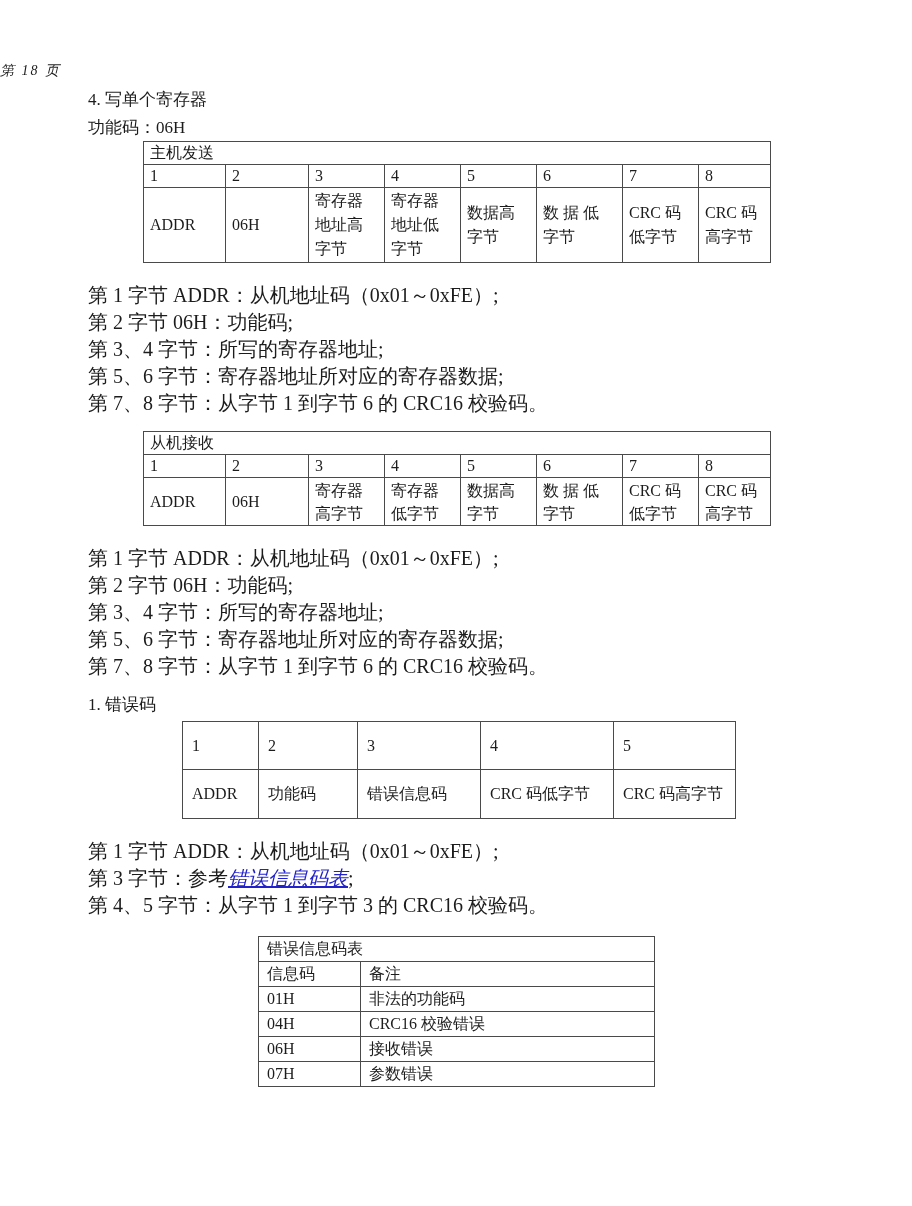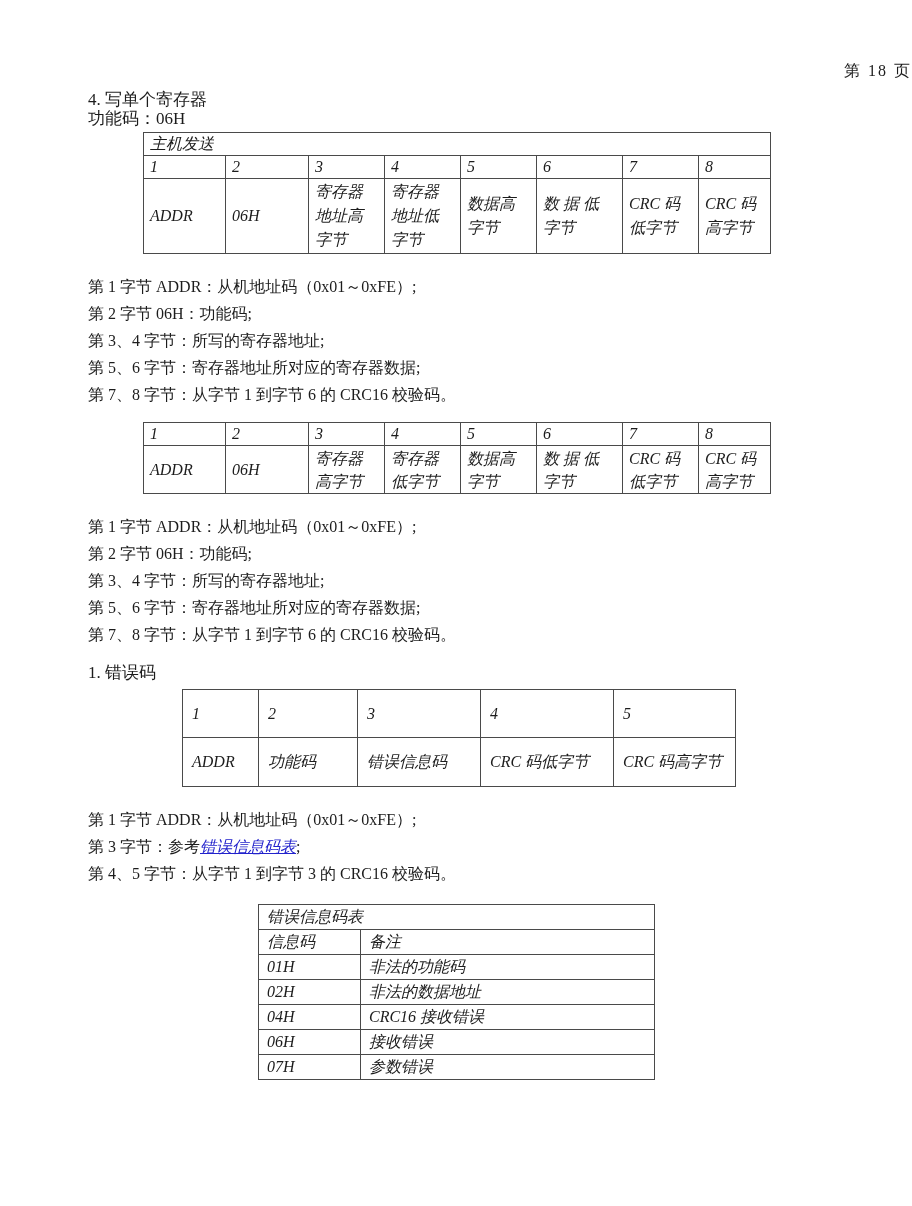--- a/index.html
+++ b/index.html
@@ -6,39 +6,40 @@
   html, body {
     margin: 0; padding: 0;
     width: 912px; height: 1206px;
     background: #ffffff;
     color: #1c1c1c;
     font-family: "Liberation Serif", "DejaVu Serif", serif;
     overflow: hidden;
   }
   .page-num {
     margin-top: 62px;
-    text-align: right;
-    font-size: 16px;
+    text-align: left;
+    font-size: 14px;
     line-height: 18px;
     letter-spacing: 2px;
+    font-style: italic;
   }
   .content { padding-left: 88px; padding-right: 64px; }
   .heading {
     font-size: 17px;
     line-height: 19px;
     margin-top: 10px;
   }
   .func-code {
     font-size: 17px;
     line-height: 19px;
+    margin-top: 9px;
   }
   table {
     border-collapse: collapse;
     table-layout: fixed;
-    font-style: italic;
   }
   td {
     border: 1px solid #4a4a4a;
     padding: 0 6px;
     font-size: 16px;
     overflow: hidden;
   }
   
   .proto { margin-left: 55px; width: 627px; }
   .proto .t-title td { height: 23px; line-height: 22px; }
@@ -47,21 +48,21 @@
   .t2 .t-cells td { height: 48px; vertical-align: middle; line-height: 23px; white-space: pre-line; }
   
   .err-frame { margin-left: 94px; width: 553px; margin-top: 7px; }
   .err-frame .t-nums td { height: 48px; vertical-align: middle; }
   .err-frame .t-cells td { height: 49px; vertical-align: middle; }
   .err-frame td { padding: 0 9px; }
   
   .err-info { margin-left: 170px; width: 396px; margin-top: 17px; }
   .err-info td { height: 25px; line-height: 24px; padding: 0 8px; }
   
-  .notes { margin-top: 19px; font-size: 16px; }
+  .notes { margin-top: 19px; font-size: 20px; }
   .notes p { margin: 0; line-height: 27px; }
   .gap-t2 { margin-top: 14px; }
   .h5 { margin-top: 15px; }
   .link {
     font-style: italic;
     text-decoration: underline;
     cursor: pointer;
   }
 </style>
 </head>
@@ -133,20 +134,23 @@
       <col style="width:82px">
         <col style="width:83px">
         <col style="width:76px">
         <col style="width:76px">
       <col style="width:76px">
         <col style="width:86px">
         <col style="width:76px">
         <col style="width:72px">
     </colgroup>
     <tbody>
+        <tr class="t-title">
+      <td colspan="8">从机接收</td>
+    </tr>
     <tr class="t-nums">
       <td>1</td>
       <td>2</td>
       <td>3</td>
       <td>4</td>
       <td>5</td>
       <td>6</td>
       <td>7</td>
       <td>8</td>
     </tr>
@@ -222,26 +226,22 @@
     </tr>
     <tr>
       <td>信息码</td>
       <td>备注</td>
     </tr>
     <tr>
       <td>01H</td>
       <td>非法的功能码</td>
     </tr>
     <tr>
-      <td>02H</td>
-      <td>非法的数据地址</td>
-    </tr>
-    <tr>
       <td>04H</td>
-      <td>CRC16 接收错误</td>
+      <td>CRC16 校验错误</td>
     </tr>
     <tr>
       <td>06H</td>
       <td>接收错误</td>
     </tr>
     <tr>
       <td>07H</td>
       <td>参数错误</td>
     </tr>
   </tbody>

